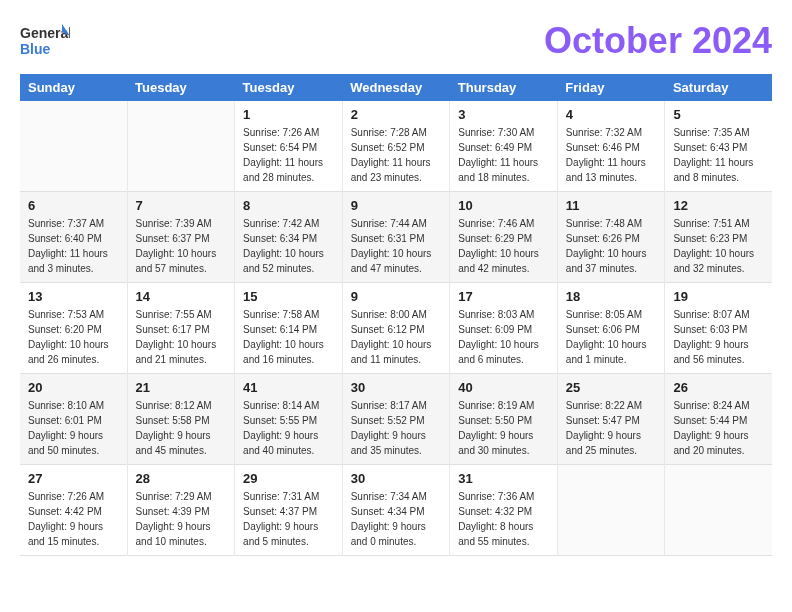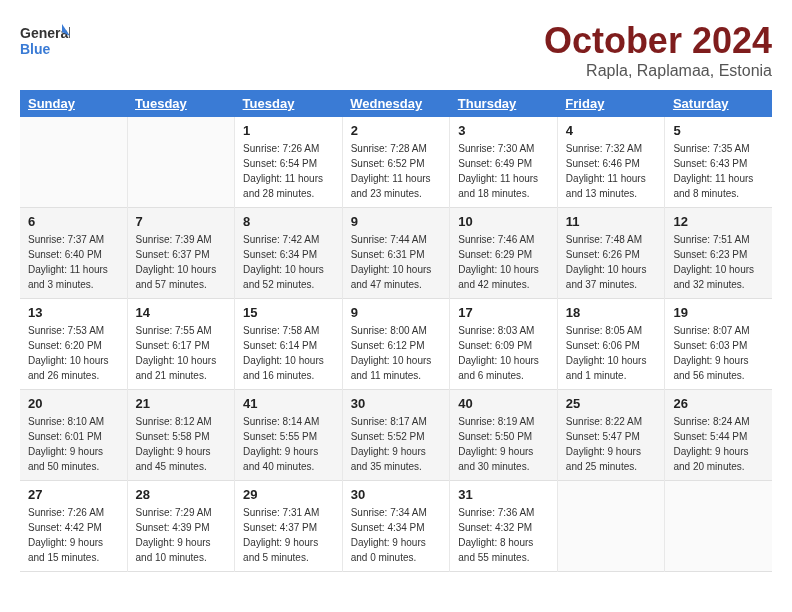--- a/index.html
+++ b/index.html
@@ -20,39 +20,38 @@
       display: flex;
       align-items: center;
       gap: 4px;
     }
     .title-section {
       text-align: right;
     }
     .main-title {
       font-size: 36px;
       font-weight: bold;
-      color: #7f1d1d;
+      color: #8b5cf6;
     }
     .subtitle {
       font-size: 16px;
       color: #555;
     }
     table {
       width: 100%;
       border-collapse: collapse;
       font-size: 11px;
     }
     thead tr th {
       background-color: #3a7bd5;
       color: #fff;
       padding: 6px 8px;
       text-align: left;
       font-size: 13px;
       font-weight: bold;
-      text-decoration: underline;
     }
     tbody tr {
       border-bottom: 1px solid #e0e0e0;
     }
     tbody tr:nth-child(even) {
       background-color: #f5f5f5;
     }
     tbody tr:nth-child(odd) {
       background-color: #fff;
     }
@@ -87,21 +86,20 @@
 <div class="header-section">
   <div class="logo">
     <svg width="50" height="44" viewBox="0 0 50 44">
       <text x="0" y="18" font-size="14" font-weight="bold" font-family="Arial" fill="#333">General</text>
       <text x="0" y="34" font-size="14" font-weight="bold" font-family="Arial" fill="#3a7bd5">Blue</text>
       <polygon points="42,4 50,16 42,12" fill="#3a7bd5"></polygon>
     </svg>
   </div>
   <div class="title-section">
     <div class="main-title">October 2024</div>
-    <div class="subtitle">Rapla, Raplamaa, Estonia</div>
   </div>
 </div>
 
 <table>
   <thead>
     <tr>
     <th>Sunday</th>
         <th>Tuesday</th>
         <th>Tuesday</th>
         <th>Wednesday</th>

